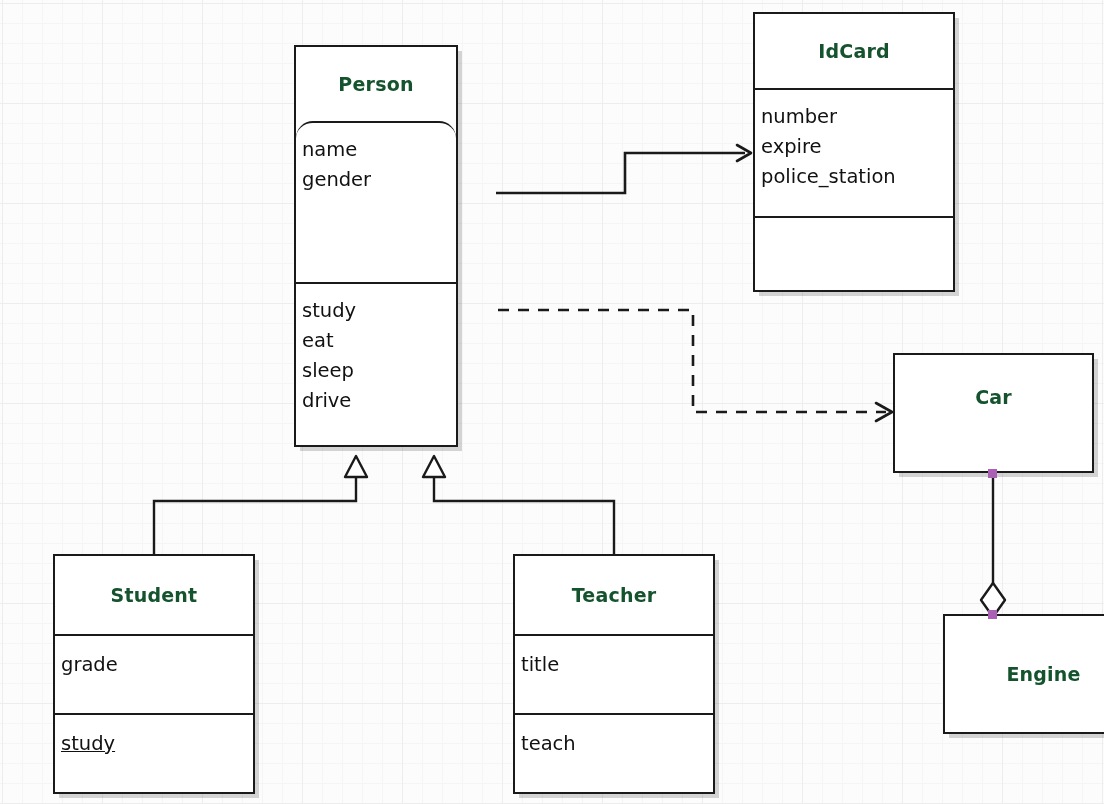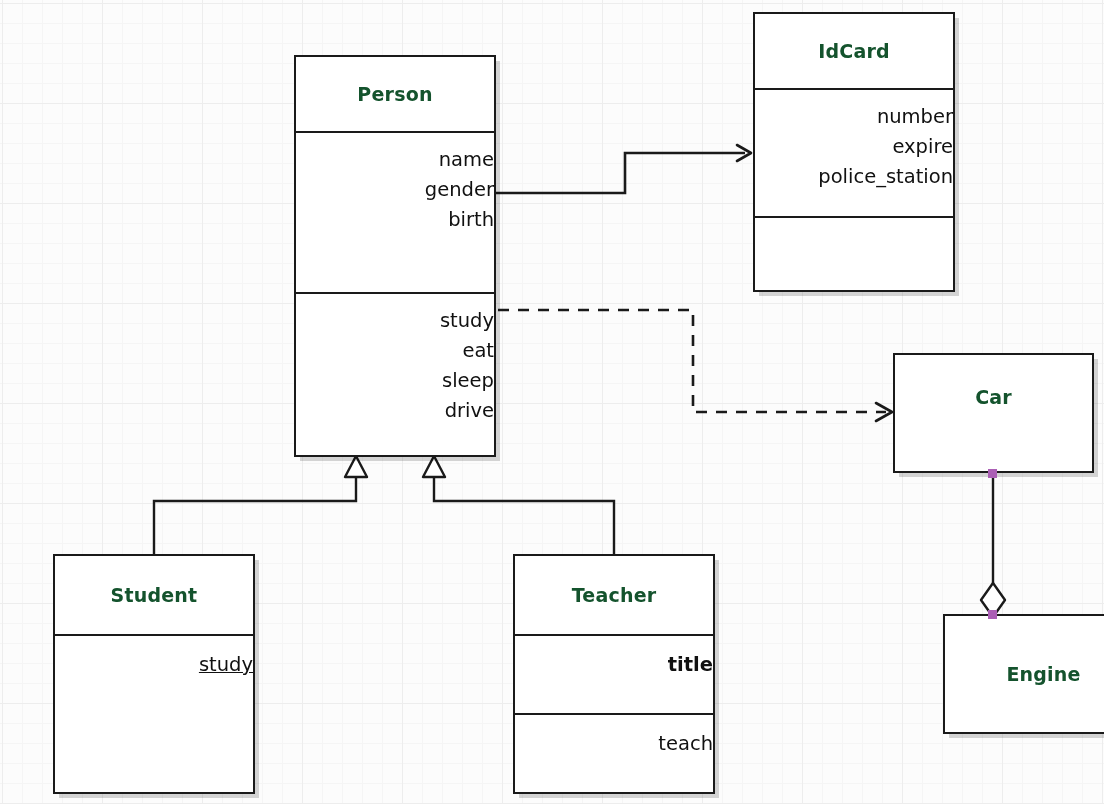--- a/index.html
+++ b/index.html
@@ -58,21 +58,20 @@
     font-weight: bold;
     font-size: 19px;
     color: #14532d;
     letter-spacing: 0.2px;
   }
   .member-list {
     padding: 12px 0 0 6px;
     font-size: 19.5px;
     color: #111;
     line-height: 30px;
-    text-align: right;
   }
   .member-list.tight {
     padding-top: 14px;
   }
   .member {
     white-space: nowrap;
   }
   .handle {
     position: absolute;
     width: 9px;
@@ -107,28 +106,27 @@
       <polyline points="614,556 614,501 434,501 434,476" fill="none" stroke="#1a1a1a" stroke-width="2.4"></polyline>
       <polygon points="434,456 423,477 445,477" fill="#ffffff" stroke="#1a1a1a" stroke-width="2.4" stroke-linejoin="round"></polygon>
     </g>
 
     <g>
       <line x1="993" y1="473" x2="993" y2="587" stroke="#1a1a1a" stroke-width="2.4"></line>
       <polygon points="993,583 1005,600 993,617 981,600" fill="#ffffff" stroke="#1a1a1a" stroke-width="2.4" stroke-linejoin="round"></polygon>
     </g>
   </svg>
 
-  <div class="uml-class" style="left:294px; top:55px; width:202px; height:402px;">
+  <div class="uml-class" style="left:294px; top:45px; width:164px; height:402px;">
     <div class="compartment class-title" style="height:74px;">
       <span>Person</span>
     </div>
-    <div class="compartment member-list" style="height:161px;">
+    <div class="compartment member-list" style="height:161px;border-radius:17px;">
       <div class="member">name</div>
       <div class="member">gender</div>
-      <div class="member">birth</div>
     </div>
     <div class="compartment member-list" style="height:163px;">
       <div class="member">study</div>
       <div class="member">eat</div>
       <div class="member">sleep</div>
       <div class="member">drive</div>
     </div>
   </div>
 
   <div class="uml-class" style="left:753px; top:12px; width:202px; height:280px;">
@@ -140,30 +138,33 @@
       <div class="member">expire</div>
       <div class="member">police_station</div>
     </div>
     <div class="compartment member-list" style="height:74px;"></div>
   </div>
 
   <div class="uml-class" style="left:53px; top:554px; width:202px; height:240px;">
     <div class="compartment class-title" style="height:78px;align-items:center;">
       <span>Student</span>
     </div>
+    <div class="compartment member-list tight" style="height:79px;">
+      <div class="member">grade</div>
+    </div>
     <div class="compartment member-list tight" style="height:79px;text-decoration:underline;">
       <div class="member">study</div>
     </div>
   </div>
 
   <div class="uml-class" style="left:513px; top:554px; width:202px; height:240px;">
     <div class="compartment class-title" style="height:78px;">
       <span>Teacher</span>
     </div>
-    <div class="compartment member-list tight" style="height:79px;font-weight:bold;">
+    <div class="compartment member-list tight" style="height:79px;">
       <div class="member">title</div>
     </div>
     <div class="compartment member-list tight" style="height:79px;">
       <div class="member">teach</div>
     </div>
   </div>
 
   <div class="uml-class" style="left:893px; top:353px; width:201px; height:120px;">
     <div class="compartment class-title" style="height:84px;">
       <span>Car</span>

